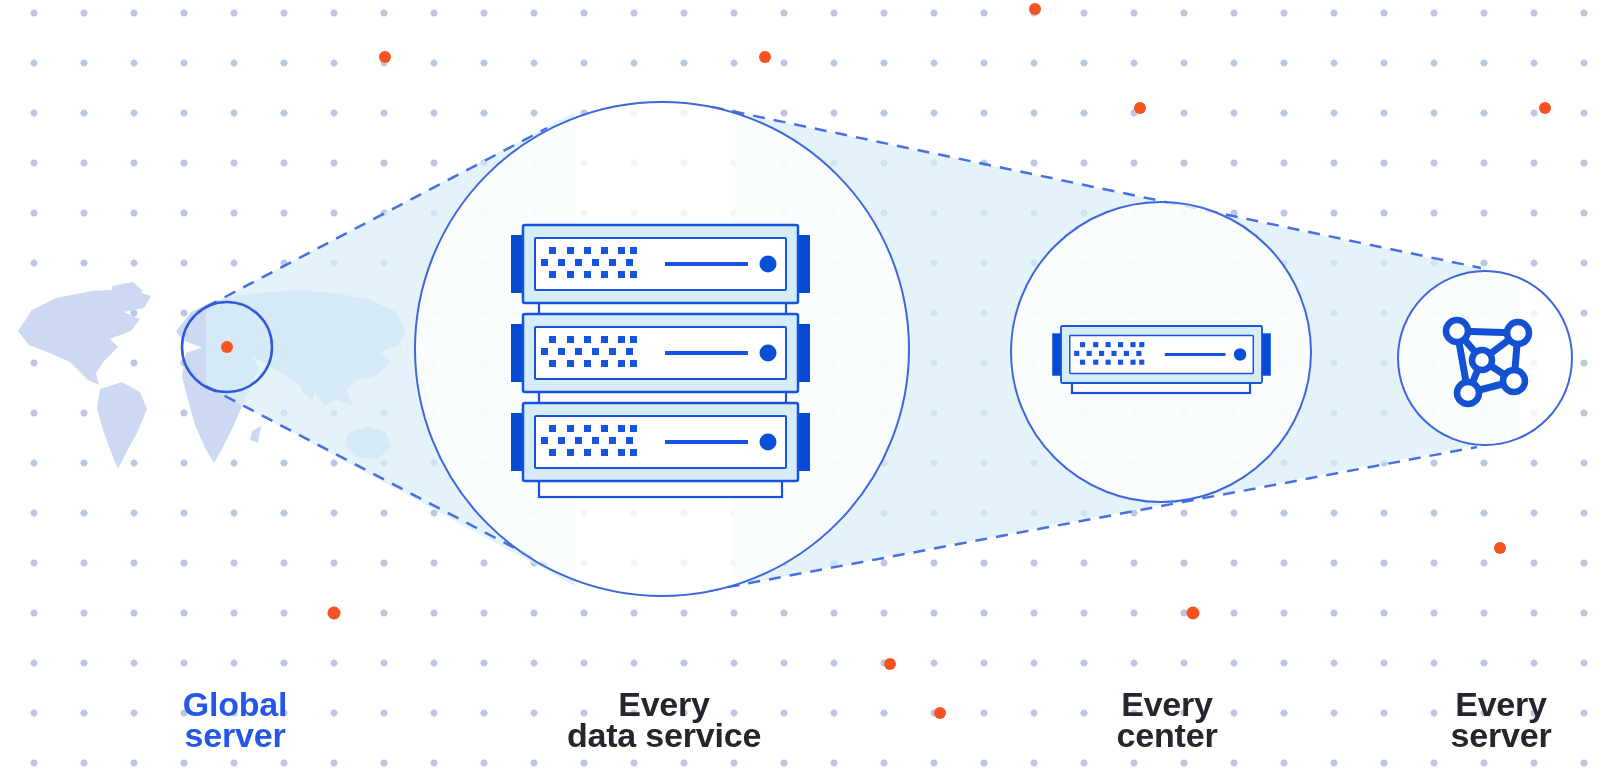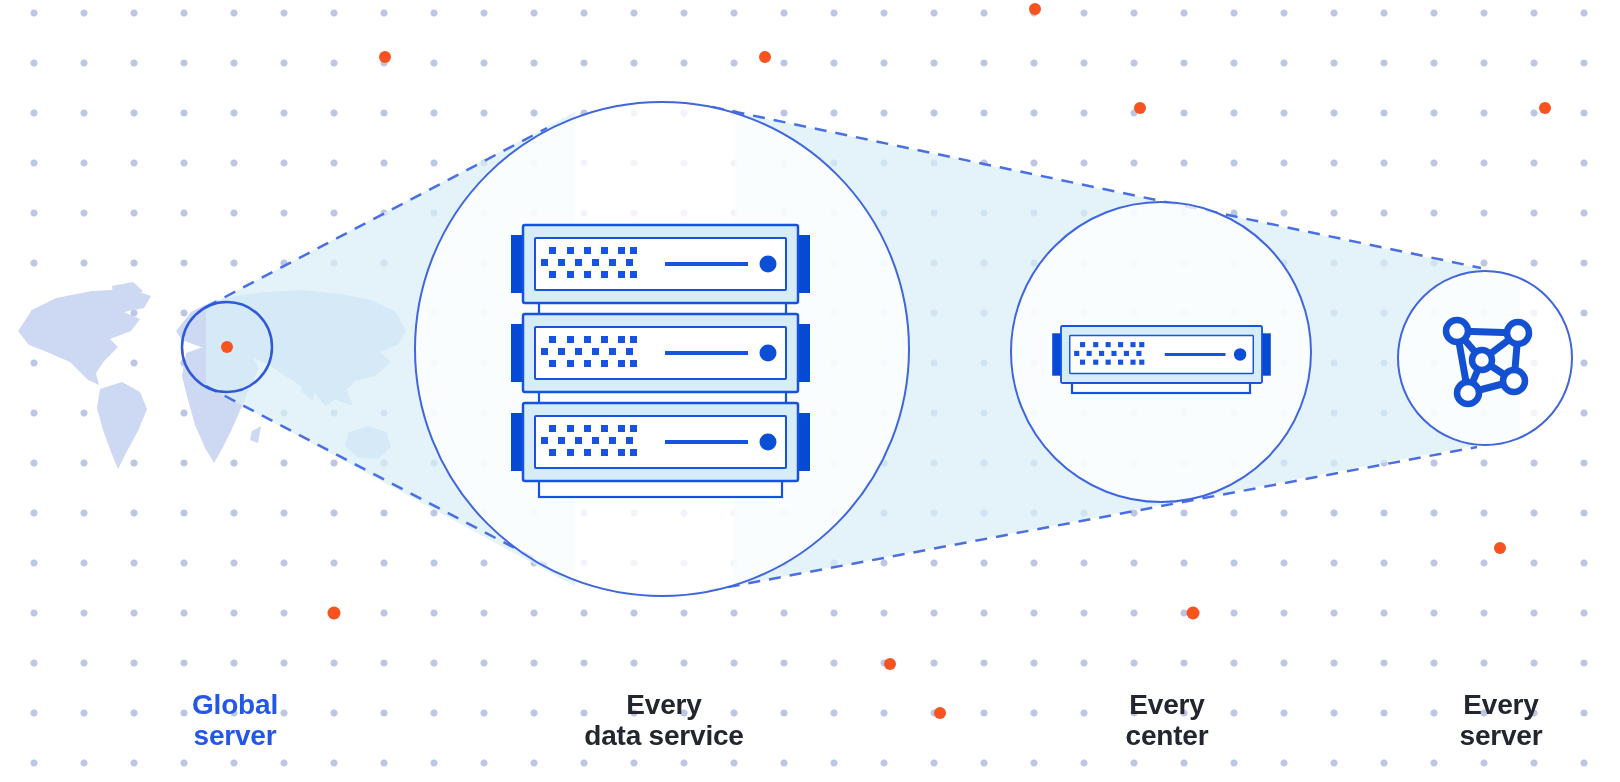--- a/index.html
+++ b/index.html
@@ -11,21 +11,21 @@
     background-image:radial-gradient(circle, rgba(166,180,218,0.75) 3.2px, rgba(166,180,218,0) 3.9px);
     background-size:50px 50px;
     background-position:9px -12px;
     font-family:"Liberation Sans", sans-serif;
   }
   .scene{position:absolute;left:0;top:0;}
   .label{
     position:absolute;
     transform:translateX(-50%);
     text-align:center;
-    font-size:28px;
+    font-size:34px;
     font-weight:700;
     line-height:31px;
     letter-spacing:-0.2px;
     color:#23262e;
     white-space:nowrap;
   }
   .label.blue{color:#2457e7;}
   
   .cone{fill:#d8eef6;fill-opacity:0.72;stroke:none;}
   .dash{stroke:#4a6fe2;stroke-width:2.5;stroke-dasharray:12 9;fill:none;}

